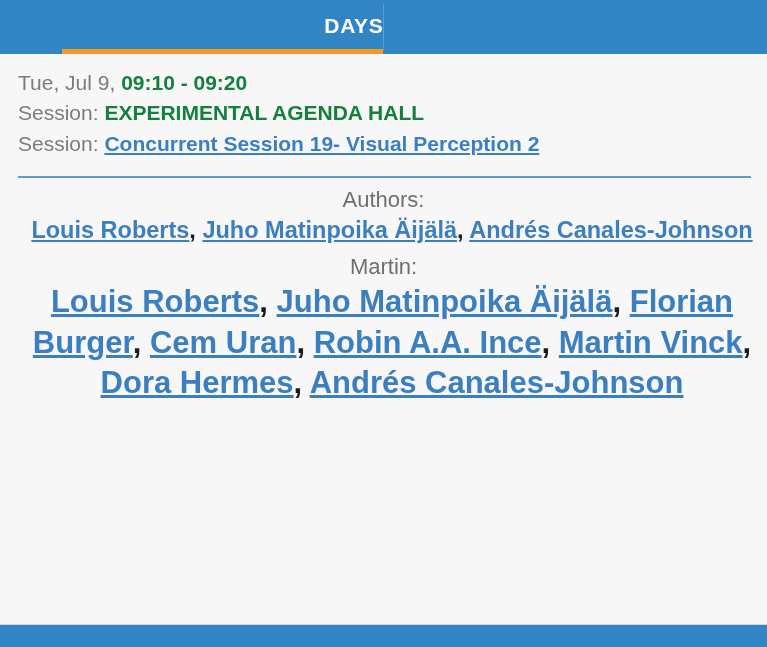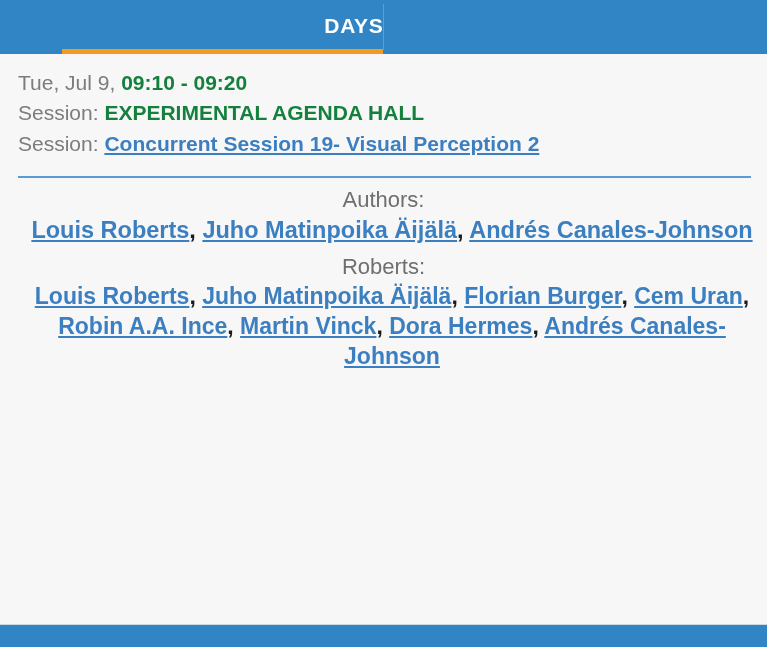--- a/index.html
+++ b/index.html
@@ -142,21 +142,21 @@
     font-weight: bold;
     word-spacing: 0px;
     margin-left: 17px;
   }
   .people-list .sep {
     color: #1a1a1a;
     font-weight: bold;
     text-decoration: none;
   }
   .speakers-list { font-size: 23.5px; }
-  .authors-list  { font-size: 23px; }
+  .authors-list  { font-size: 31px; }
 
   
   .bottombar {
     height: 22px;
     min-height: 22px;
     background: #3185c4;
     border-top: 1px solid #cfd8de;
   }
 </style>
 </head>
@@ -194,21 +194,21 @@
 
       <div class="divider"></div>
     </div>
 
     <div class="people-block">
       <div class="people-heading">Authors:</div>
       <div class="people-list speakers-list"><a class="link">Louis Roberts</a><span class="sep">, </span><a class="link">Juho Matinpoika Äijälä</a><span class="sep">, </span><a class="link">Andrés Canales-Johnson</a></div>
     </div>
 
     <div class="people-block">
-      <div class="people-heading">Roberts:</div>
+      <div class="people-heading">Martin:</div>
       <div class="people-list authors-list"><a class="link">Louis Roberts</a><span class="sep">, </span><a class="link">Juho Matinpoika Äijälä</a><span class="sep">, </span><a class="link">Florian Burger</a><span class="sep">, </span><a class="link">Cem Uran</a><span class="sep">, </span><a class="link">Robin A.A. Ince</a><span class="sep">, </span><a class="link">Martin Vinck</a><span class="sep">, </span><a class="link">Dora Hermes</a><span class="sep">, </span><a class="link">Andrés Canales-Johnson</a></div>
     </div>
 
   </div>
 
   <div class="bottombar"></div>
 
 </div>
 
 </body></html>

